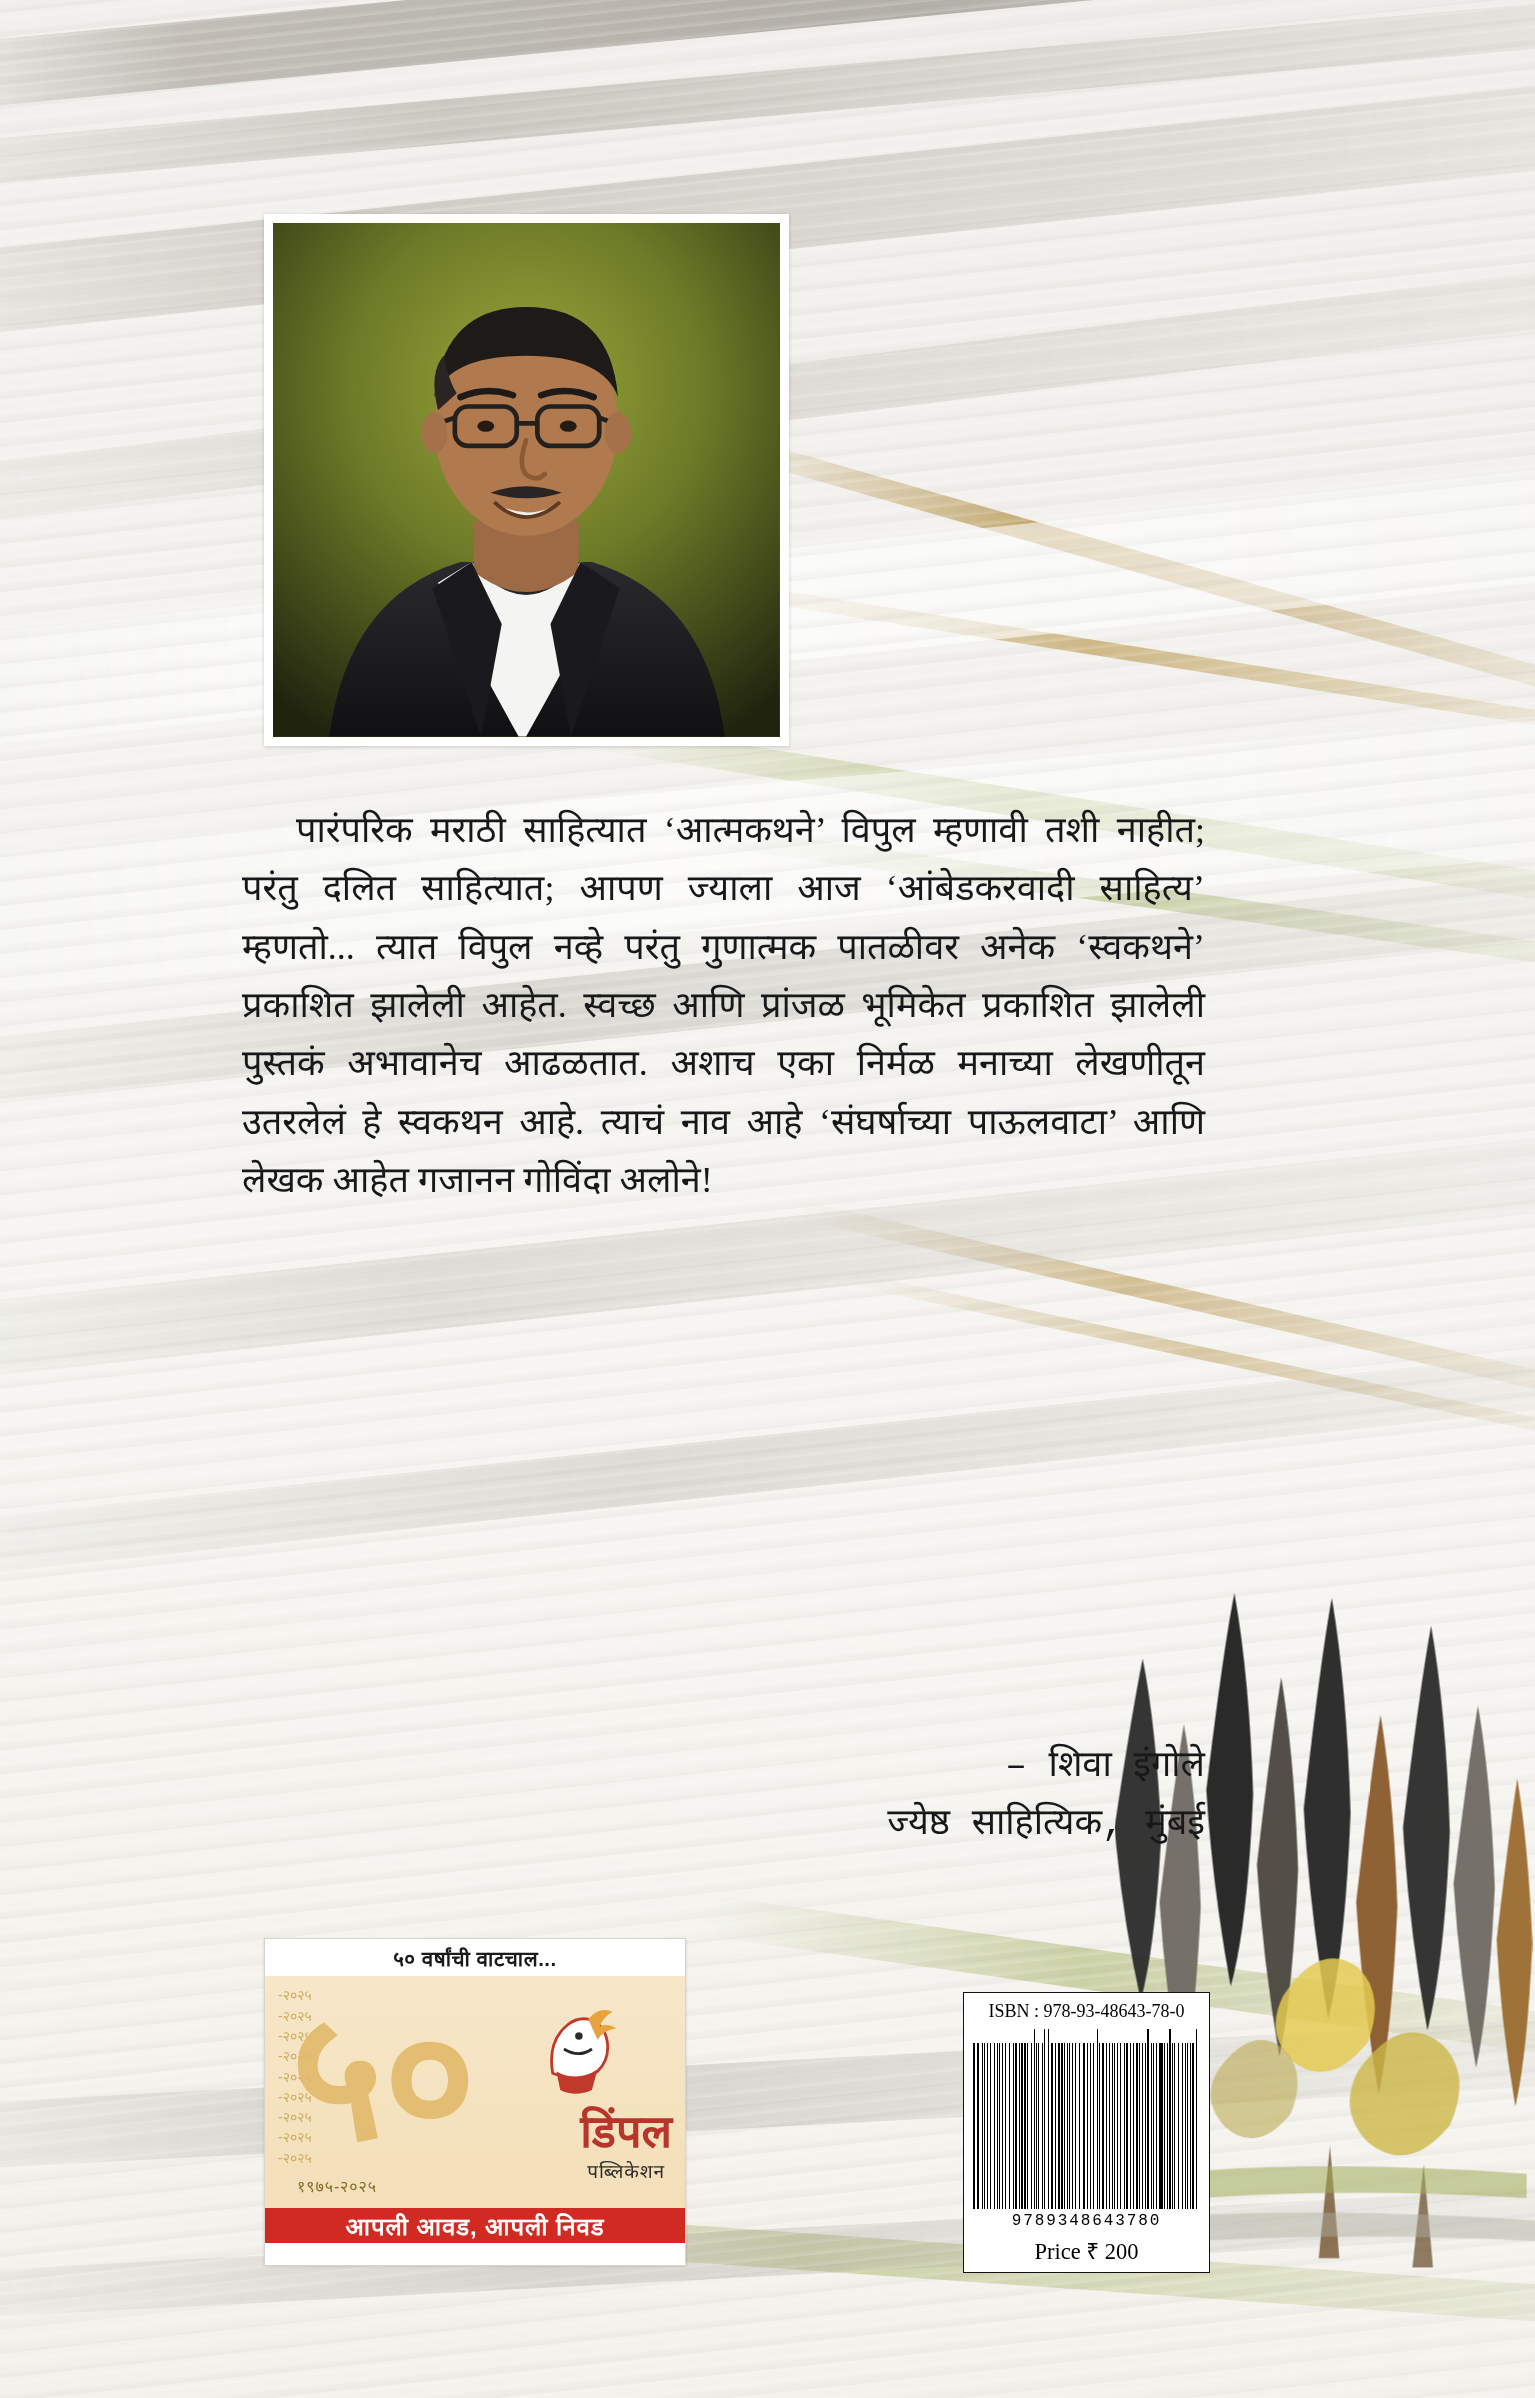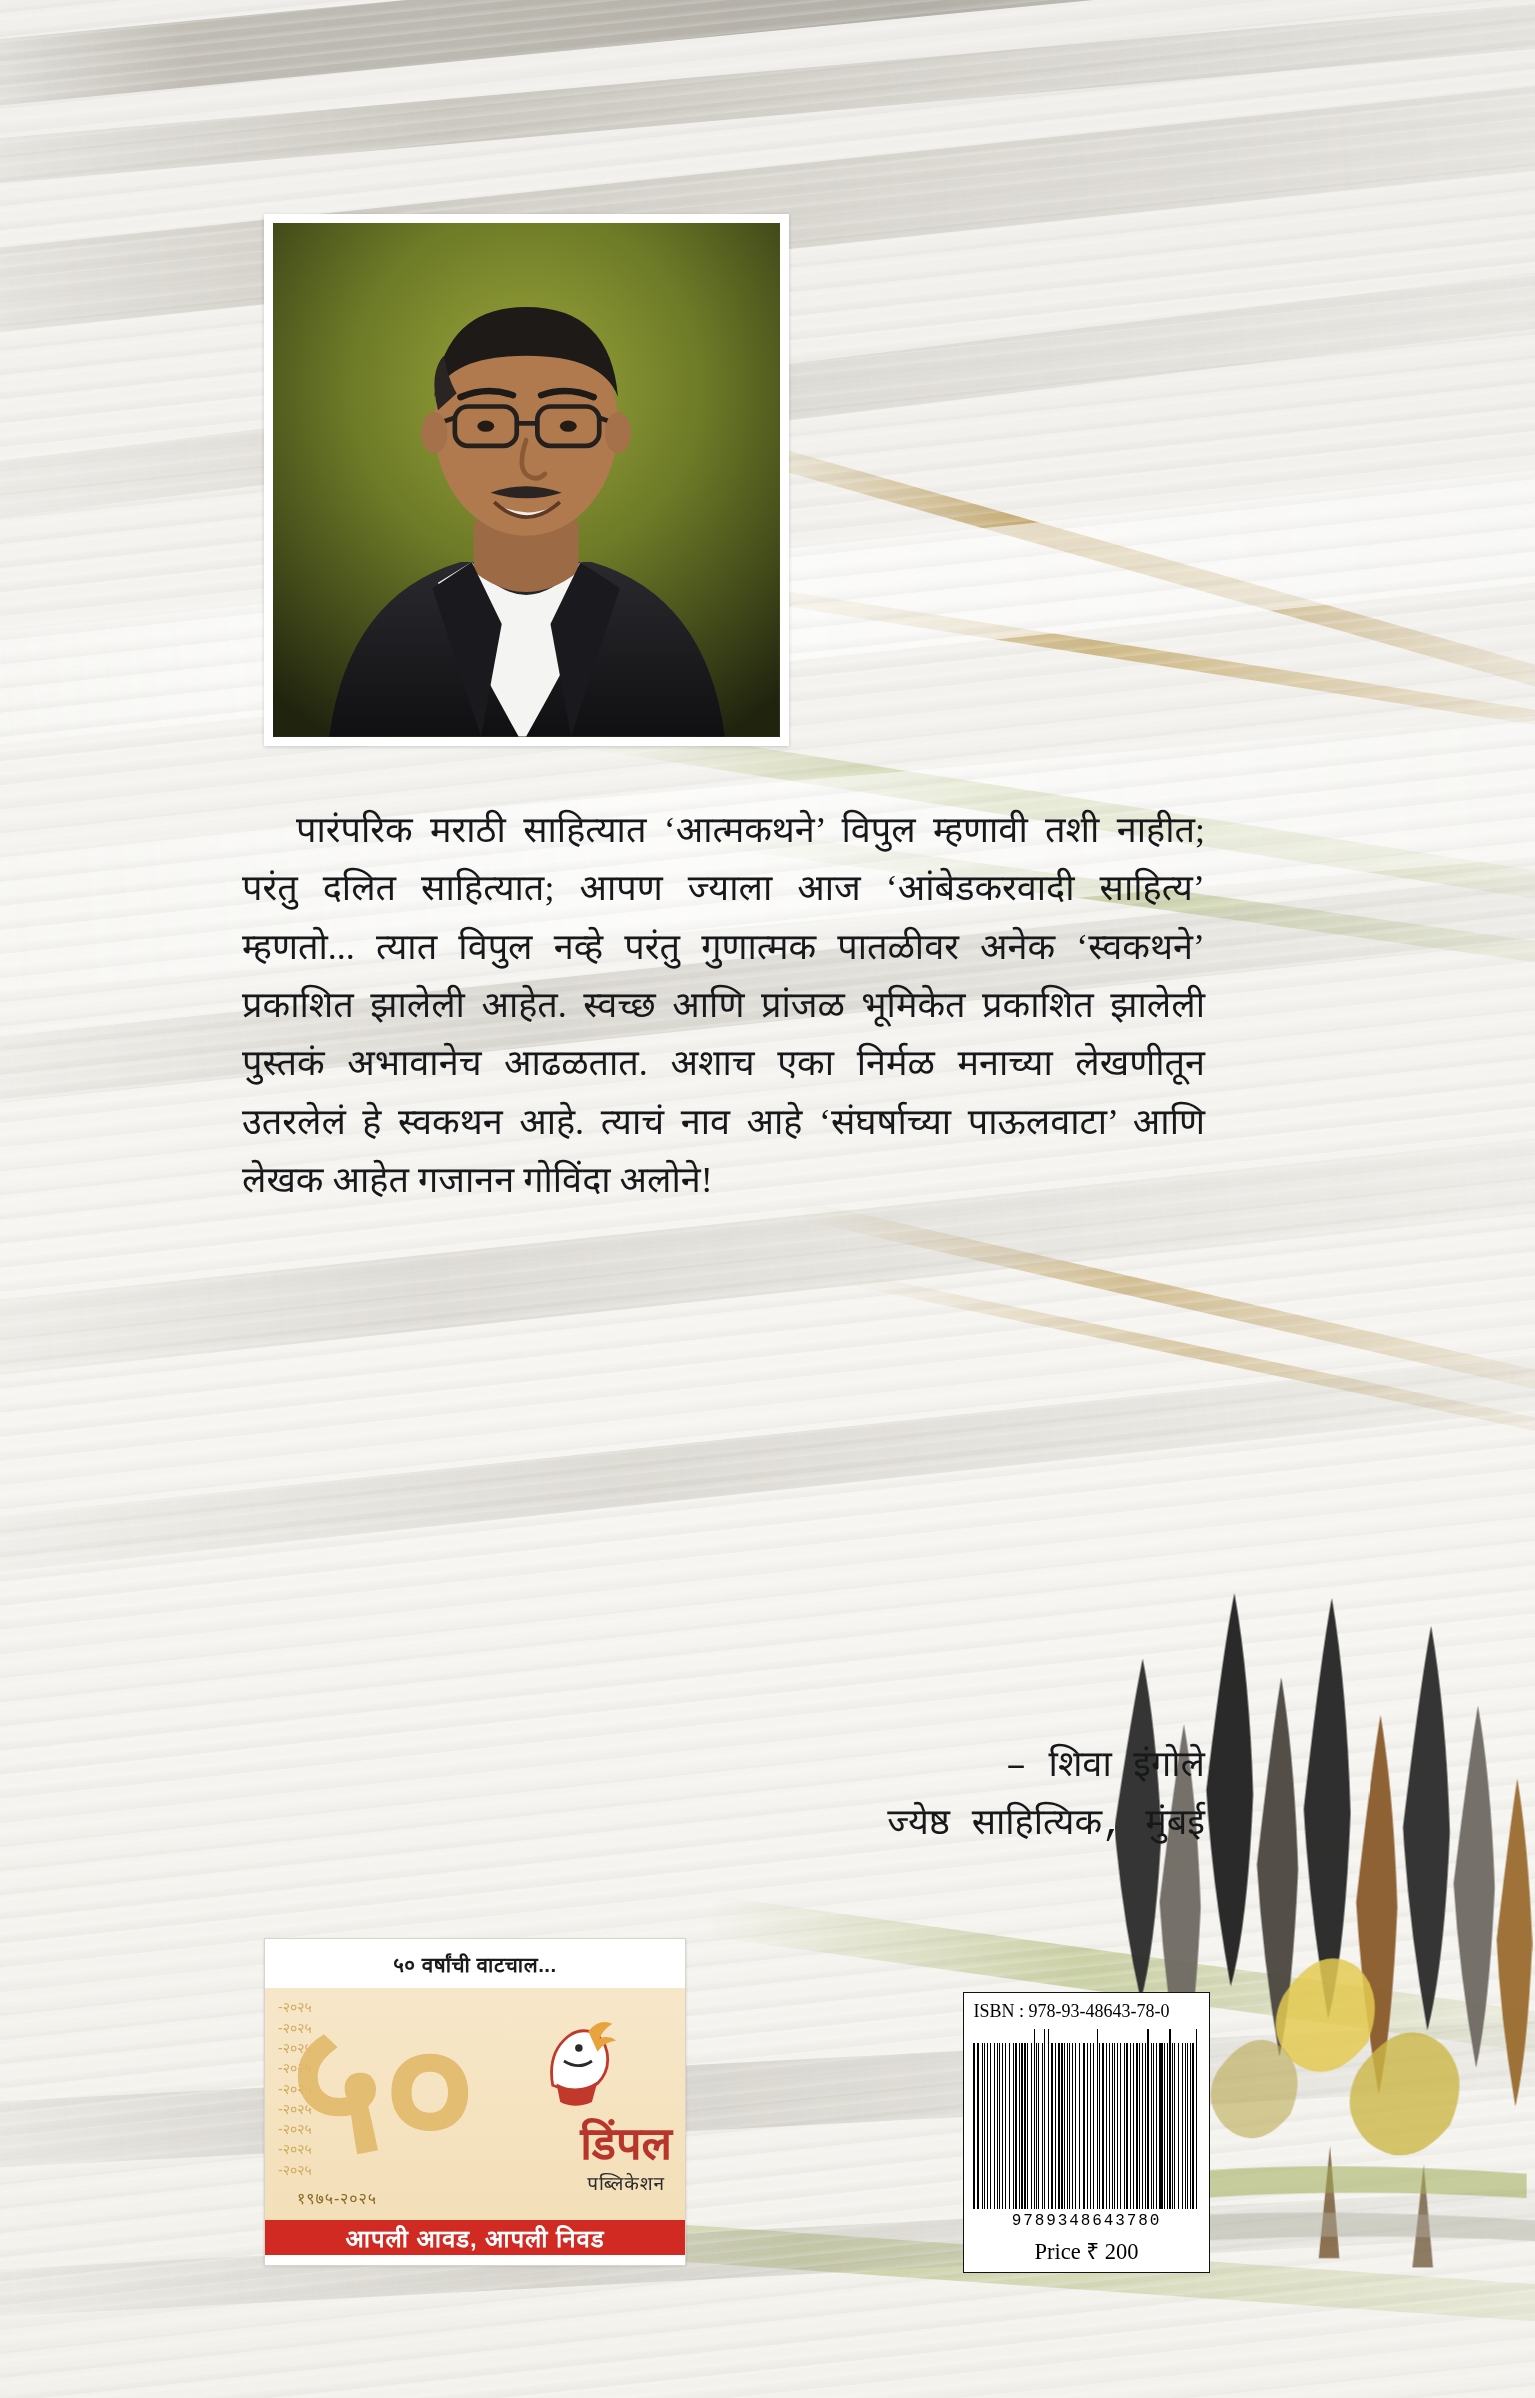--- a/index.html
+++ b/index.html
@@ -229,21 +229,21 @@
     top: 1938px;
     width: 422px;
     height: 328px;
     background: #ffffff;
     border: 1.9px solid #d8d4cb;
     box-shadow: 0 0.9px 2.8px rgba(0,0,0,0.15);
     box-sizing: border-box;
     overflow: hidden;
   }
   .pub-top {
-    height: 49px;
+    height: 37px;
     background: #ffffff;
     display: flex;
     align-items: center;
     justify-content: center;
     font-family: "Liberation Sans", sans-serif;
     font-weight: bold;
     font-size: 20.6px;
     color: #1a1a1a;
     letter-spacing: 0.5px;
   }
@@ -339,20 +339,21 @@
     padding: 7.5px 9.4px 5.6px 9.4px;
     display: flex;
     flex-direction: column;
   }
   .isbn-text {
     font-family: "Liberation Serif", serif;
     font-size: 18px;
     color: #000000;
     margin-bottom: 7.5px;
     white-space: nowrap;
+    text-align: center;
   }
   .barcode {
     flex: 1 1 auto;
     display: flex;
     align-items: flex-end;
     gap: 0px;
     height: 141px;
   }
   .barcode i {
     display: block;

